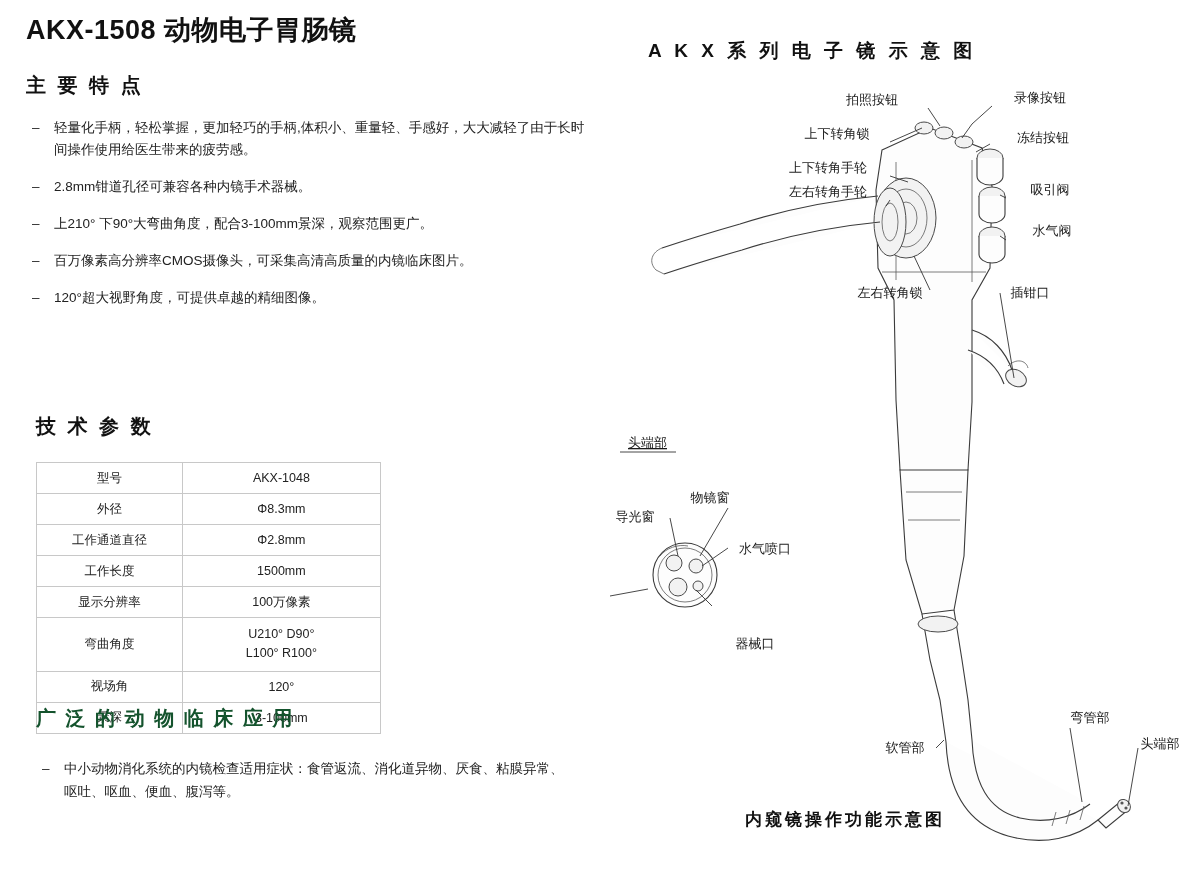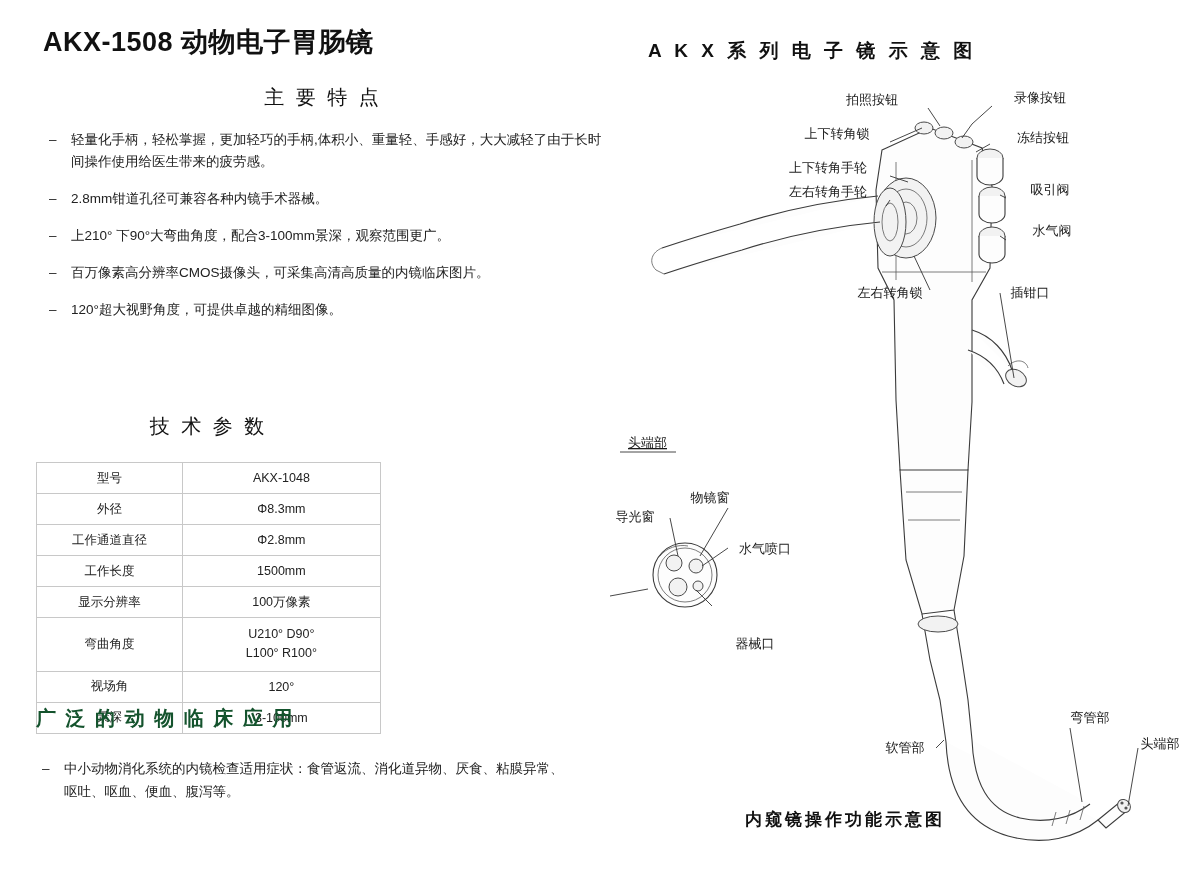--- a/index.html
+++ b/index.html
@@ -17,39 +17,37 @@
   }
   .page {
     position: relative;
     width: 1200px;
     height: 890px;
   }
   
   .left-col {
     position: absolute;
     left: 26px;
-    top: 26px;
+    top: 14px;
     width: 560px;
-    margin-left: 17px;
   }
   .product-title {
     font-size: 27px;
     font-weight: bold;
     letter-spacing: 0.5px;
     color: #111;
     margin: 0 0 26px 0;
     line-height: 1.2;
   }
   .section-heading {
     font-size: 20px;
-    font-weight: normal;
+    font-weight: bold;
     letter-spacing: 3px;
     color: #111;
     margin: 0 0 18px 0;
-    text-align: center;
   }
   .feature-list {
     margin: 0 0 0 6px;
     padding: 0;
     list-style: none;
   }
   .feature-list li {
     position: relative;
     padding-left: 22px;
     margin-bottom: 15px;

